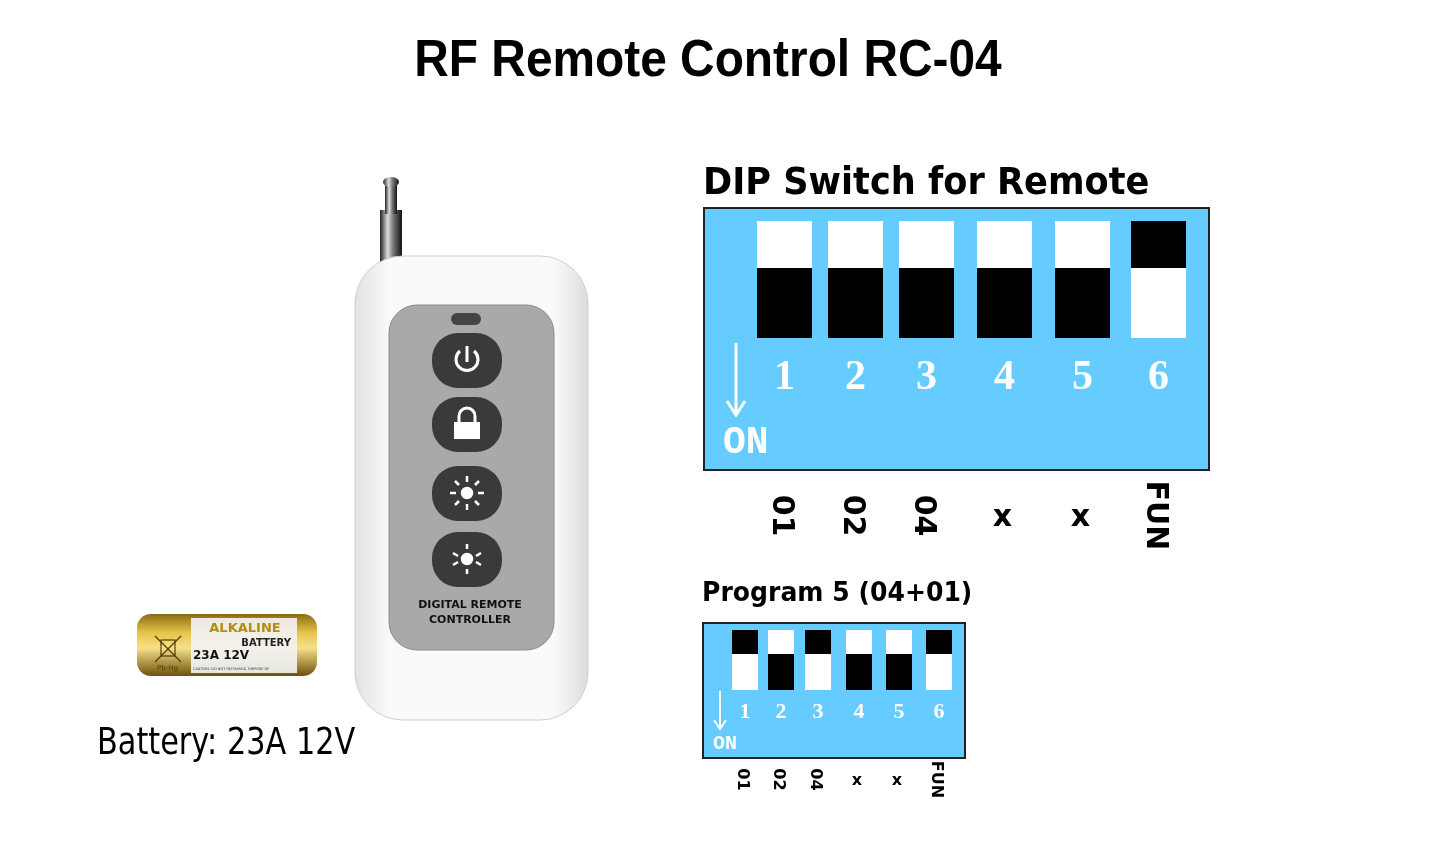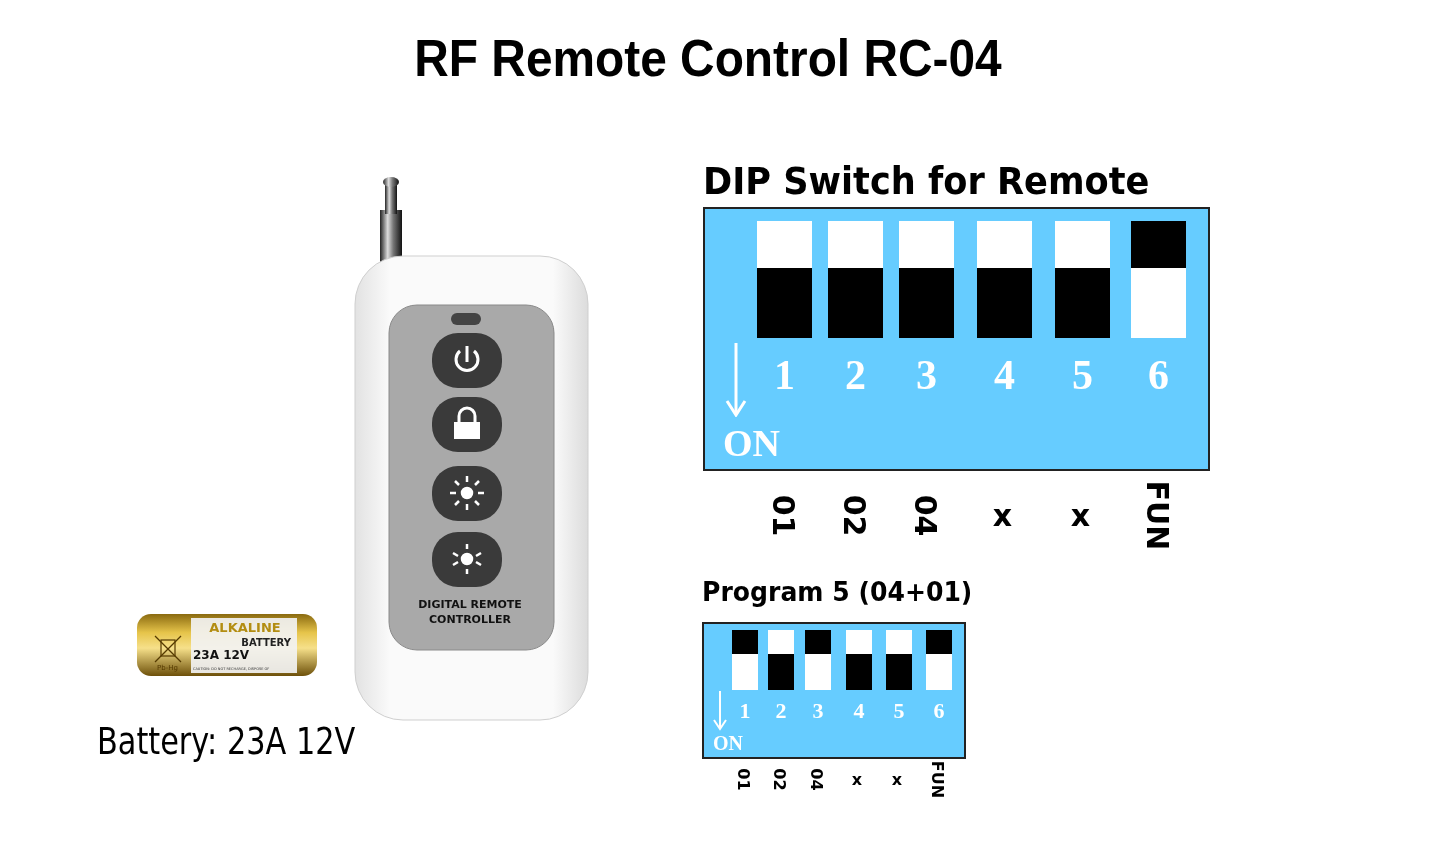--- a/index.html
+++ b/index.html
@@ -7,21 +7,21 @@
   .title{position:absolute;left:0;top:28px;width:1416px;text-align:center;font-family:"Liberation Sans",sans-serif;font-weight:bold;font-size:52px;letter-spacing:0px;transform:scaleX(0.92);}
   .h2{position:absolute;font-family:"DejaVu Sans",sans-serif;font-weight:bold;color:#000;}
   .dip-title{left:703px;top:160px;font-size:37px;transform-origin:left;transform:scaleX(0.95);}
   .prog-title{left:702px;top:576px;font-size:27px;transform-origin:left;transform:scaleX(0.93);}
   .dip{position:absolute;background:#66ccff;border:2px solid #222;box-sizing:border-box;}
   .dip-big{left:703px;top:207px;width:507px;height:264px;}
   .dip-small{left:702px;top:622px;width:264px;height:137px;}
   .sw{position:absolute;background:#fff;}
   .sw .knob{position:absolute;left:0;width:100%;background:#000;}
   .num{position:absolute;font-family:"Liberation Serif",serif;font-weight:bold;color:#fff;text-align:center;}
-  .on{position:absolute;font-family:Liberation Serif, serif;font-weight:bold;color:#fff;}
+  .on{position:absolute;font-family:Liberation Mono, monospace;font-weight:bold;color:#fff;}
   .arrow{position:absolute;}
   .lbl{position:absolute;font-family:"DejaVu Sans",sans-serif;font-weight:bold;color:#000;transform-origin:center;white-space:nowrap;text-align:center;}
   .battery-caption{position:absolute;left:97px;top:720px;font-family:"DejaVu Sans",sans-serif;font-size:37px;transform-origin:left;transform:scaleX(0.82);}
   .remote{position:absolute;left:340px;top:170px;}
   .battery{position:absolute;left:135px;top:610px;}
 </style>
 </head>
 <body>
 
 <div class="title">RF Remote Control RC-04</div>

